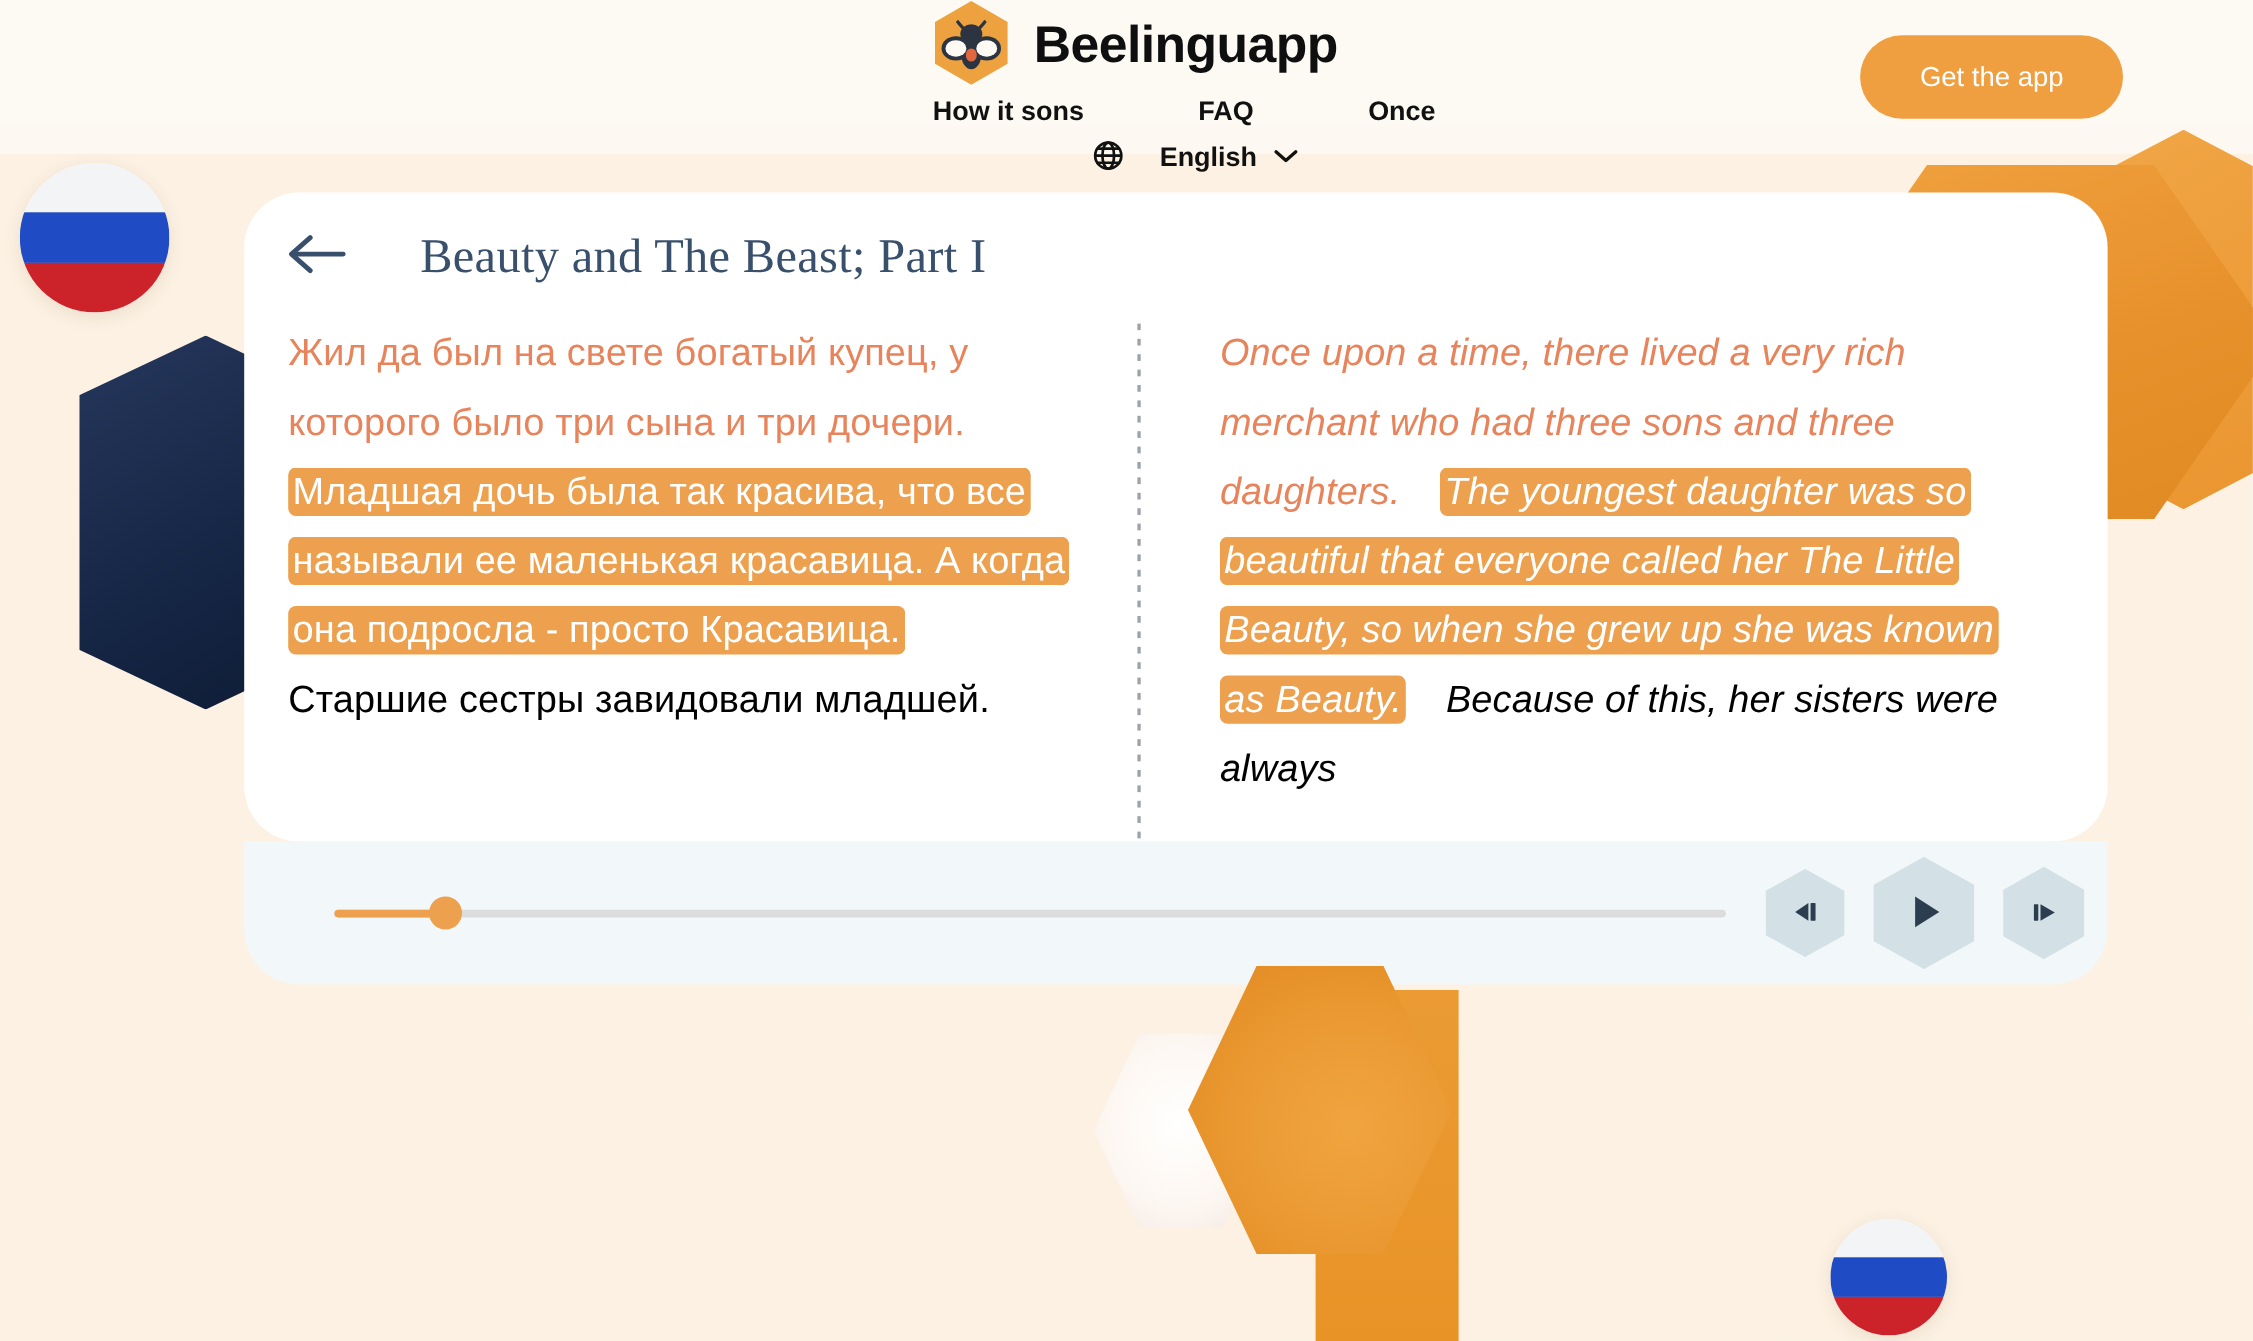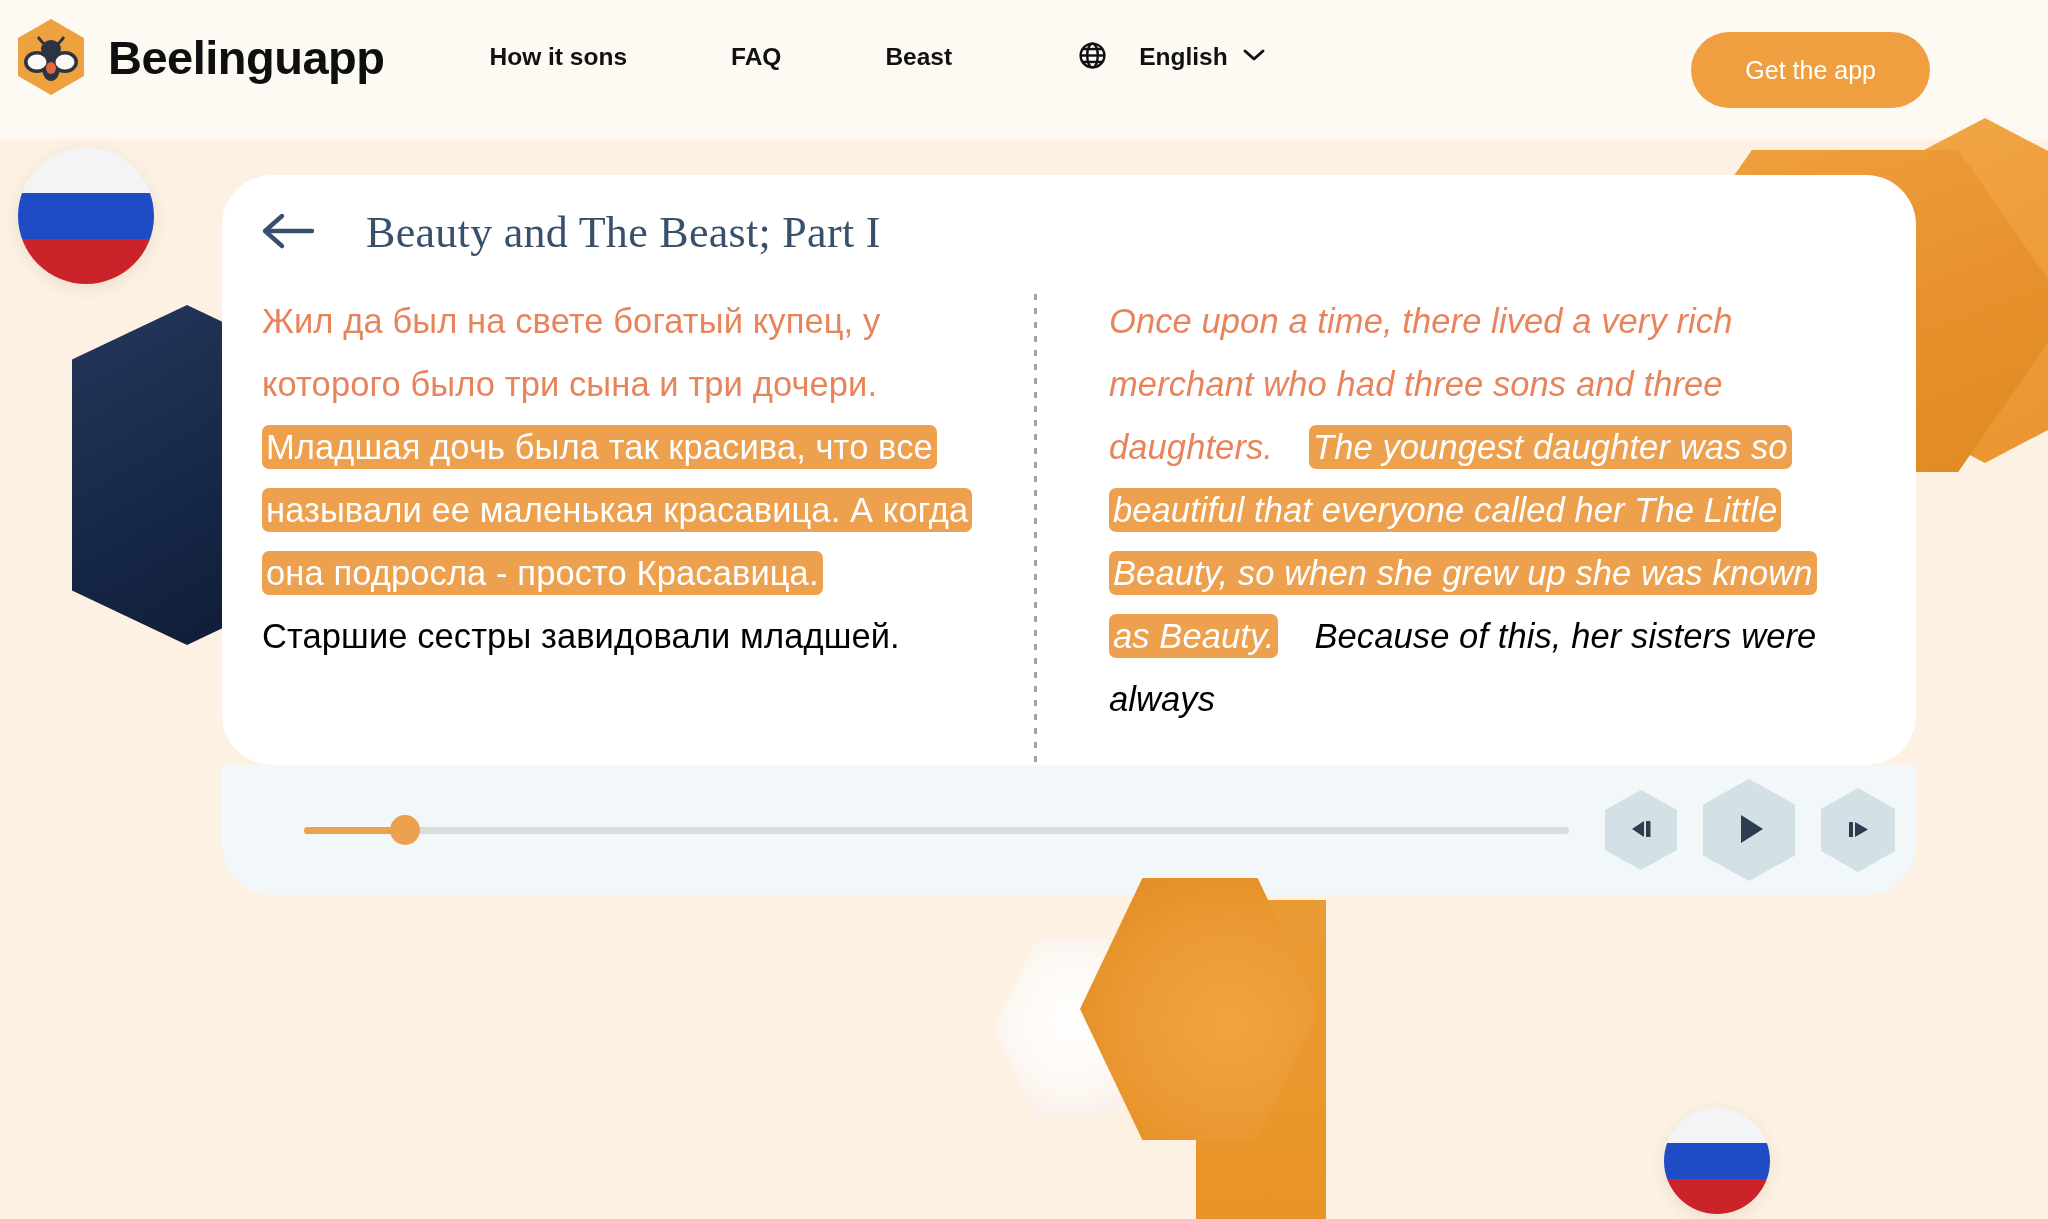--- a/index.html
+++ b/index.html
@@ -33,20 +33,21 @@
 
   
   .header {
     position: absolute;
     left: 0; top: 0;
     width: 2048px; height: 114px;
     background: #fdfaf4;
     display: flex;
     align-items: center;
     z-index: 40;
+    flex-direction: column;
   }
   .brand {
     display: flex;
     align-items: center;
     gap: 22px;
     margin-left: 16px;
   }
   .brand-mark {
     width: 70px; height: 78px;
     position: relative;
@@ -204,21 +205,21 @@
   .back-btn {
     width: 72px; height: 72px;
     display: flex;
     align-items: center;
     justify-content: center;
     background: transparent;
     border: none;
     cursor: pointer;
   }
   .card-title {
-    margin-left: 42px;
+    margin-left: 58px;
     font-family: "Liberation Serif", serif;
     font-size: 44px;
     font-weight: 400;
     color: #39506d;
     letter-spacing: 0.3px;
   }
 
   .columns {
     display: flex;
     position: relative;
@@ -366,21 +367,21 @@
       </svg>
     </div>
     <span class="brand-name">Beelinguapp</span>
   </div>
 
   <nav class="nav">
     <a class="nav-item">How it sons</a>
     <span class="nav-gap-1"></span>
     <a class="nav-item">FAQ</a>
     <span class="nav-gap-2"></span>
-    <a class="nav-item">Beast</a>
+    <a class="nav-item">Once</a>
   </nav>
 
   <div class="lang-select">
     <span>
       <svg width="31" height="31" viewBox="0 0 24 24" fill="none" stroke="#111" stroke-width="1.9">
         <circle cx="12" cy="12" r="9.2"></circle>
         <ellipse cx="12" cy="12" rx="4.1" ry="9.2"></ellipse>
         <line x1="2.9" y1="12" x2="21.1" y2="12"></line>
         <line x1="4.3" y1="7" x2="19.7" y2="7"></line>
         <line x1="4.3" y1="17" x2="19.7" y2="17"></line>

